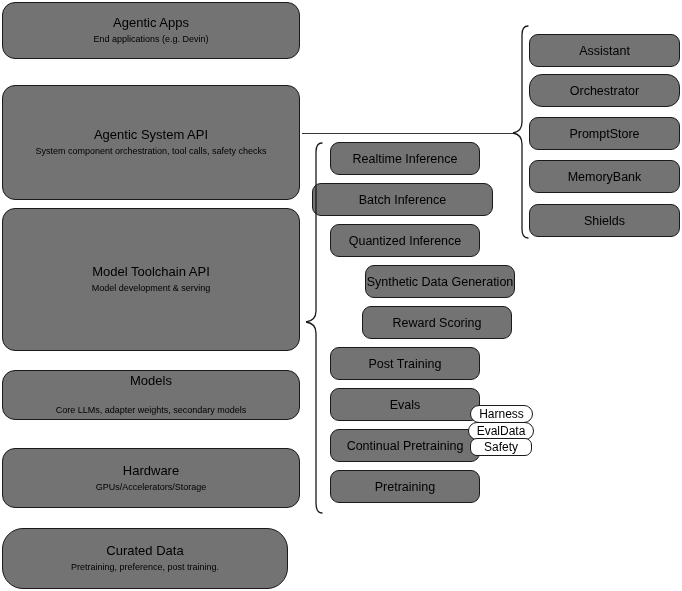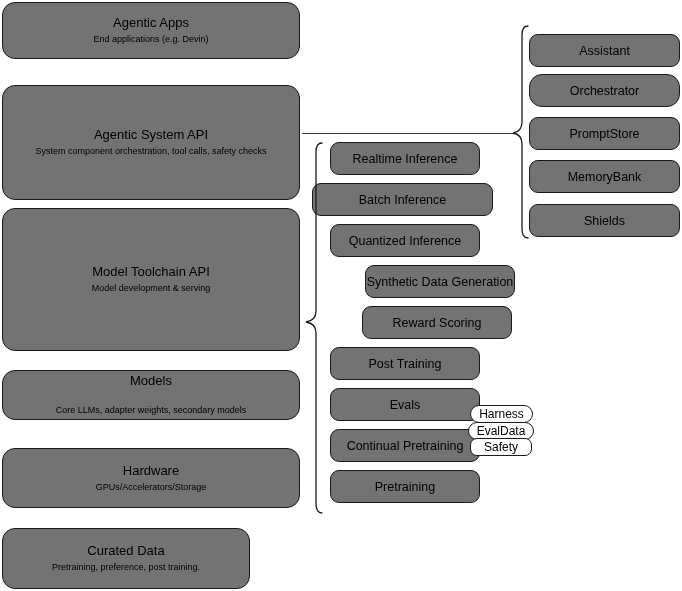--- a/index.html
+++ b/index.html
@@ -111,21 +111,21 @@
   <div class="node layer" style="left:2px; top:370px; width:298px; height:50px;gap:13px;">
     <div class="n-title">Models</div>
     <div class="n-sub">Core LLMs, adapter weights, secondary models</div>
   </div>
 
   <div class="node layer" style="left:2px; top:448px; width:298px; height:60px;">
     <div class="n-title">Hardware</div>
     <div class="n-sub">GPUs/Accelerators/Storage</div>
   </div>
 
-  <div class="node layer" style="left:2px; top:528px; width:248px; height:61px;">
+  <div class="node layer" style="left:2px; top:528px; width:286px; height:61px;border-radius:21px;">
     <div class="n-title">Curated Data</div>
     <div class="n-sub">Pretraining, preference, post training.</div>
   </div>
 
   <div class="hline" style="left:302px; top:133px; width:213px;"></div>
 
   <div class="brace" style="left:510px; top:24px; width:20px; height:216px;">
     <svg width="20" height="216" viewBox="0 0 20 216" fill="none">
       <path d="M18 2 C13 2 12 6 12 11 L12 98 C12 104 9 108 3 109 C9 110 12 114 12 120 L12 205 C12 210 13 214 18 214" stroke="#1a1a1a" stroke-width="1.3" fill="none" stroke-linecap="round"></path>
     </svg>

